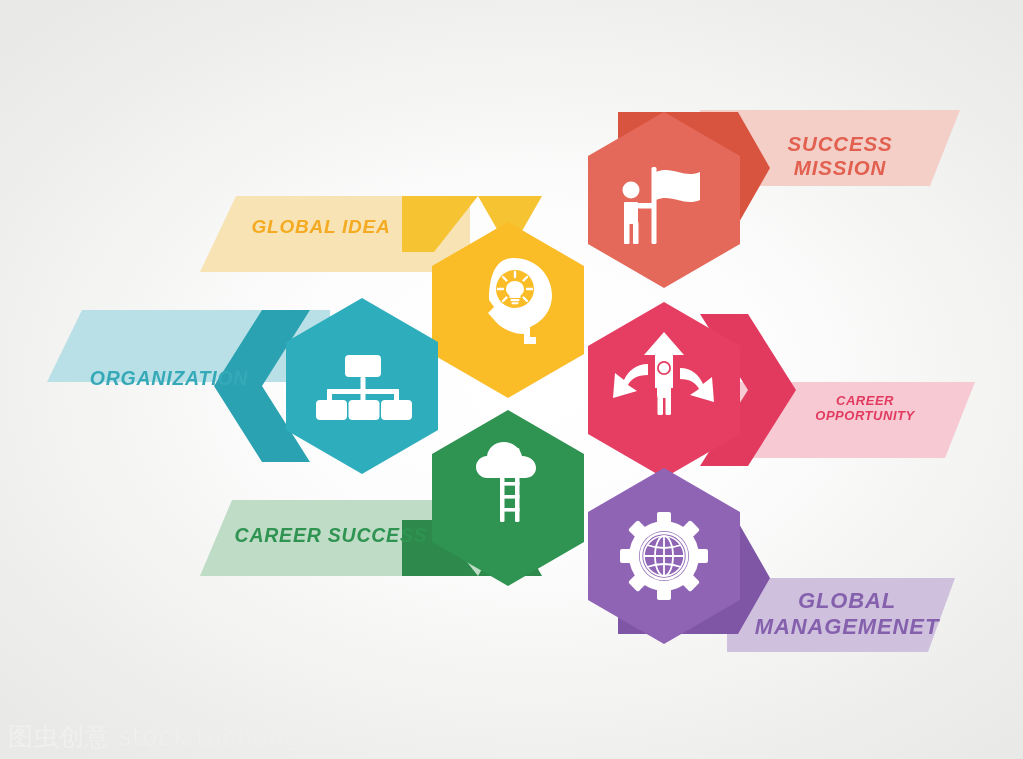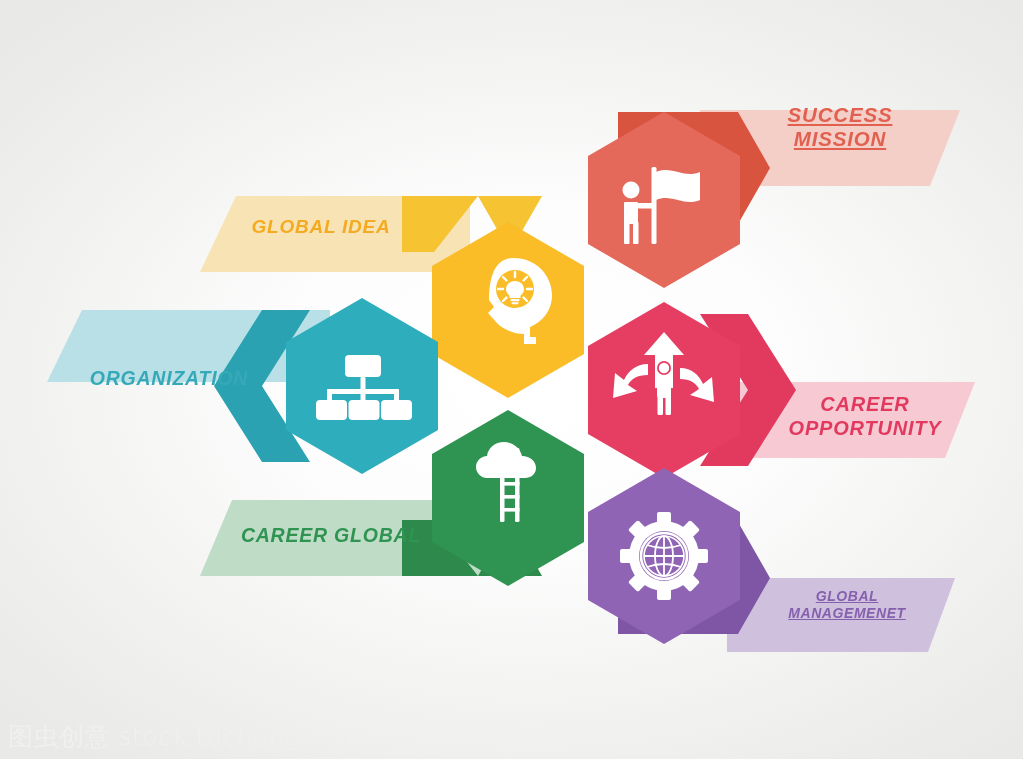--- a/index.html
+++ b/index.html
@@ -17,26 +17,26 @@
   .label{
     position:absolute;
     font-style:italic;font-weight:bold;
     letter-spacing:0.04em;
     text-align:center;
     line-height:1.18;
     white-space:pre-line;
     pointer-events:none;
     -webkit-font-smoothing:antialiased;
   }
-  #lbl-success{left:742px;top:103px;width:196px;font-size:20.5px;color:#e2604f;text-decoration:underline;}
+  #lbl-success{left:742px;top:132px;width:196px;font-size:20.5px;color:#e2604f;}
   #lbl-idea{left:216px;top:216px;width:210px;font-size:19px;color:#f4ab21;}
   #lbl-org{left:60px;top:332px;width:218px;font-size:19.5px;color:#35a9b8;margin-top:35px;}
-  #lbl-career-op{left:760px;top:393px;width:210px;font-size:20px;color:#e23a5f;}
+  #lbl-career-op{left:760px;top:393px;width:210px;font-size:13px;color:#e23a5f;}
   #lbl-ladder{left:222px;top:524px;width:218px;font-size:19.5px;color:#2f9351;}
-  #lbl-global{left:740px;top:588px;width:214px;font-size:14px;color:#8560ad;text-decoration:underline;}
+  #lbl-global{left:740px;top:588px;width:214px;font-size:22px;color:#8560ad;}
   #watermark{
     position:absolute;left:8px;top:720px;
     font-size:25px;font-weight:300;color:#f0f0f0;
     letter-spacing:0.5px;white-space:nowrap;
     font-family:"DejaVu Sans","Liberation Sans",sans-serif;
     pointer-events:none;
   }
 </style>
 </head>
 <body>
@@ -227,19 +227,19 @@
       </g>
     </g>
   </svg>
 
   <div class="label" id="lbl-success">SUCCESS
 MISSION</div>
   <div class="label" id="lbl-idea">GLOBAL IDEA</div>
   <div class="label" id="lbl-org">ORGANIZATION</div>
   <div class="label" id="lbl-career-op">CAREER
 OPPORTUNITY</div>
-  <div class="label" id="lbl-ladder">CAREER GLOBAL</div>
+  <div class="label" id="lbl-ladder">CAREER SUCCESS</div>
   <div class="label" id="lbl-global">GLOBAL
 MANAGEMENET</div>
 
   <div id="watermark">图虫创意 stock.tuchong.com</div>
 
 </div>
 
 </body></html>

